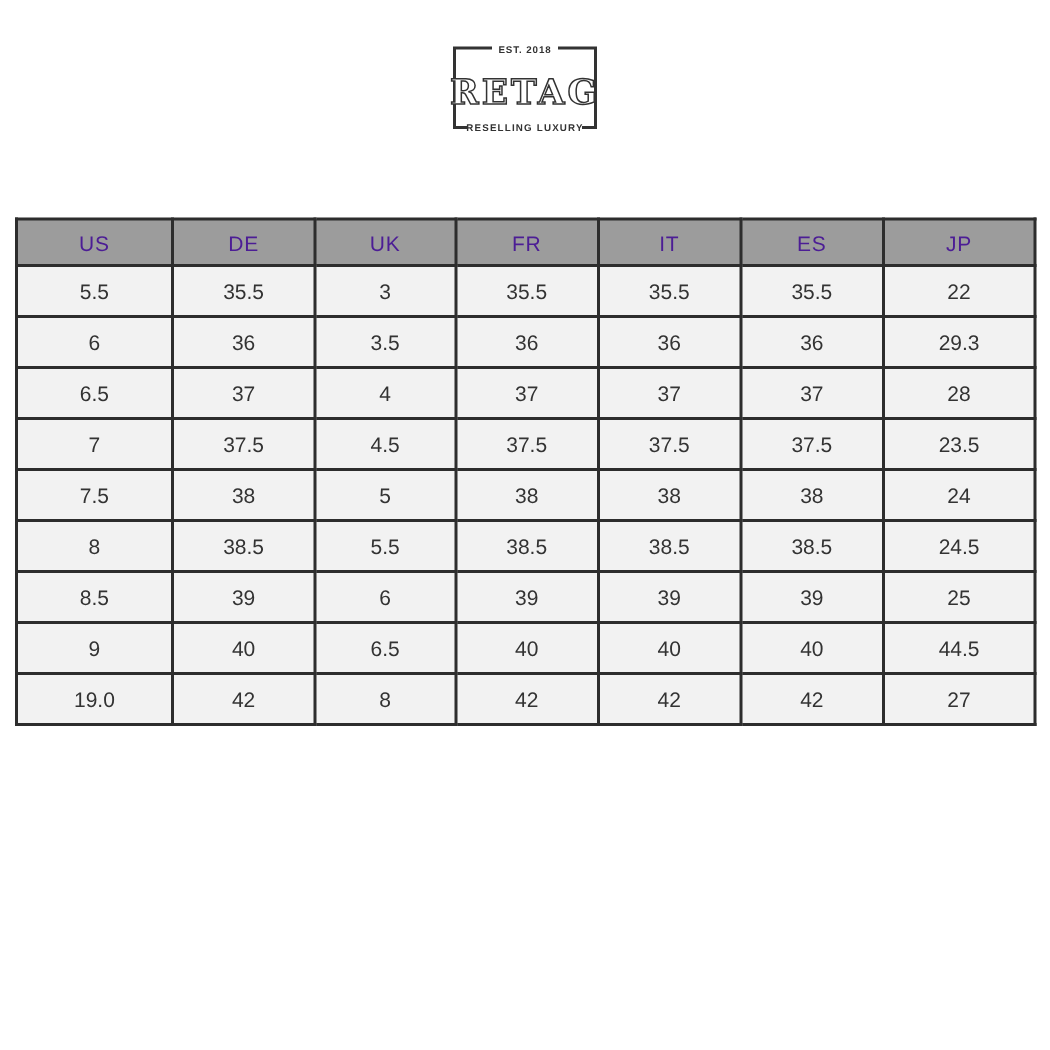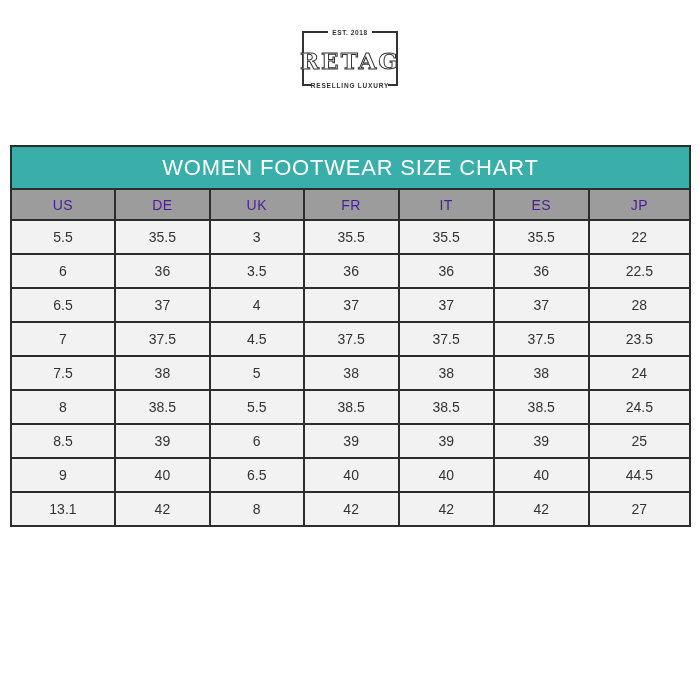--- a/index.html
+++ b/index.html
@@ -83,23 +83,20 @@
       <col style="width:15.3%">
         <col style="width:14%">
         <col style="width:13.8%">
       <col style="width:14%">
         <col style="width:14%">
         <col style="width:14%">
         <col style="width:14.9%">
     </colgroup>
     <thead>
       <tr>
-        <th class="title-cell" colspan="7">WOMEN FOOTWEAR SIZE CHART</th>
-      </tr>
-      <tr>
           <th class="col-head">US</th>
           <th class="col-head">DE</th>
           <th class="col-head">UK</th>
           <th class="col-head">FR</th>
           <th class="col-head">IT</th>
           <th class="col-head">ES</th>
           <th class="col-head">JP</th>
         </tr>
     </thead>
     <tbody>
@@ -112,21 +109,21 @@
           <td>35.5</td>
           <td>22</td>
         </tr>
         <tr>
           <td>6</td>
           <td>36</td>
           <td>3.5</td>
           <td>36</td>
           <td>36</td>
           <td>36</td>
-          <td>22.5</td>
+          <td>29.3</td>
         </tr>
         <tr>
           <td>6.5</td>
           <td>37</td>
           <td>4</td>
           <td>37</td>
           <td>37</td>
           <td>37</td>
           <td>28</td>
         </tr>
@@ -169,21 +166,21 @@
         <tr>
           <td>9</td>
           <td>40</td>
           <td>6.5</td>
           <td>40</td>
           <td>40</td>
           <td>40</td>
           <td>44.5</td>
         </tr>
         <tr>
-          <td>13.1</td>
+          <td>19.0</td>
           <td>42</td>
           <td>8</td>
           <td>42</td>
           <td>42</td>
           <td>42</td>
           <td>27</td>
         </tr>
       </tbody>
   </table>
 

